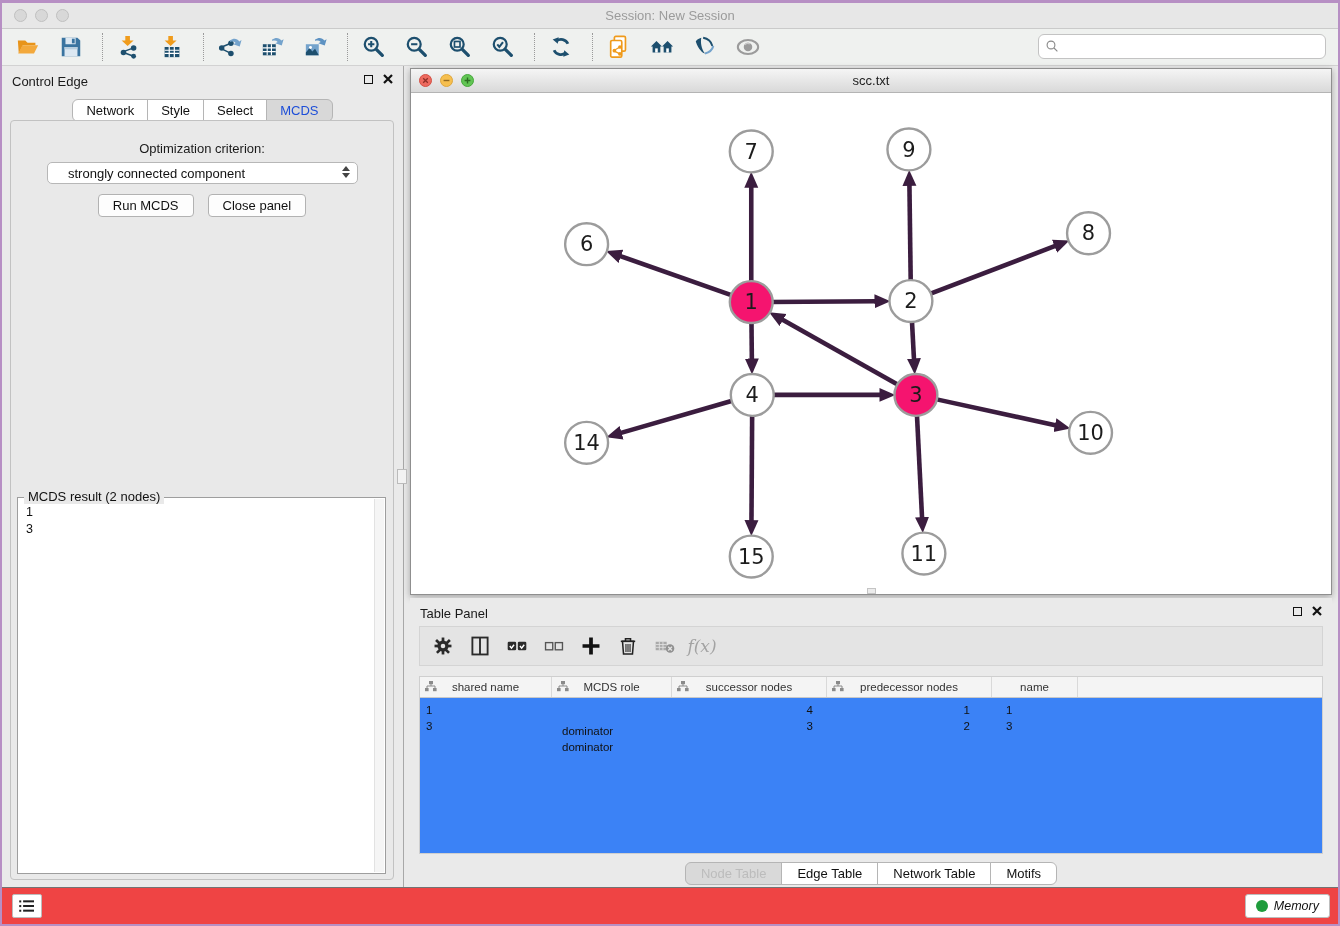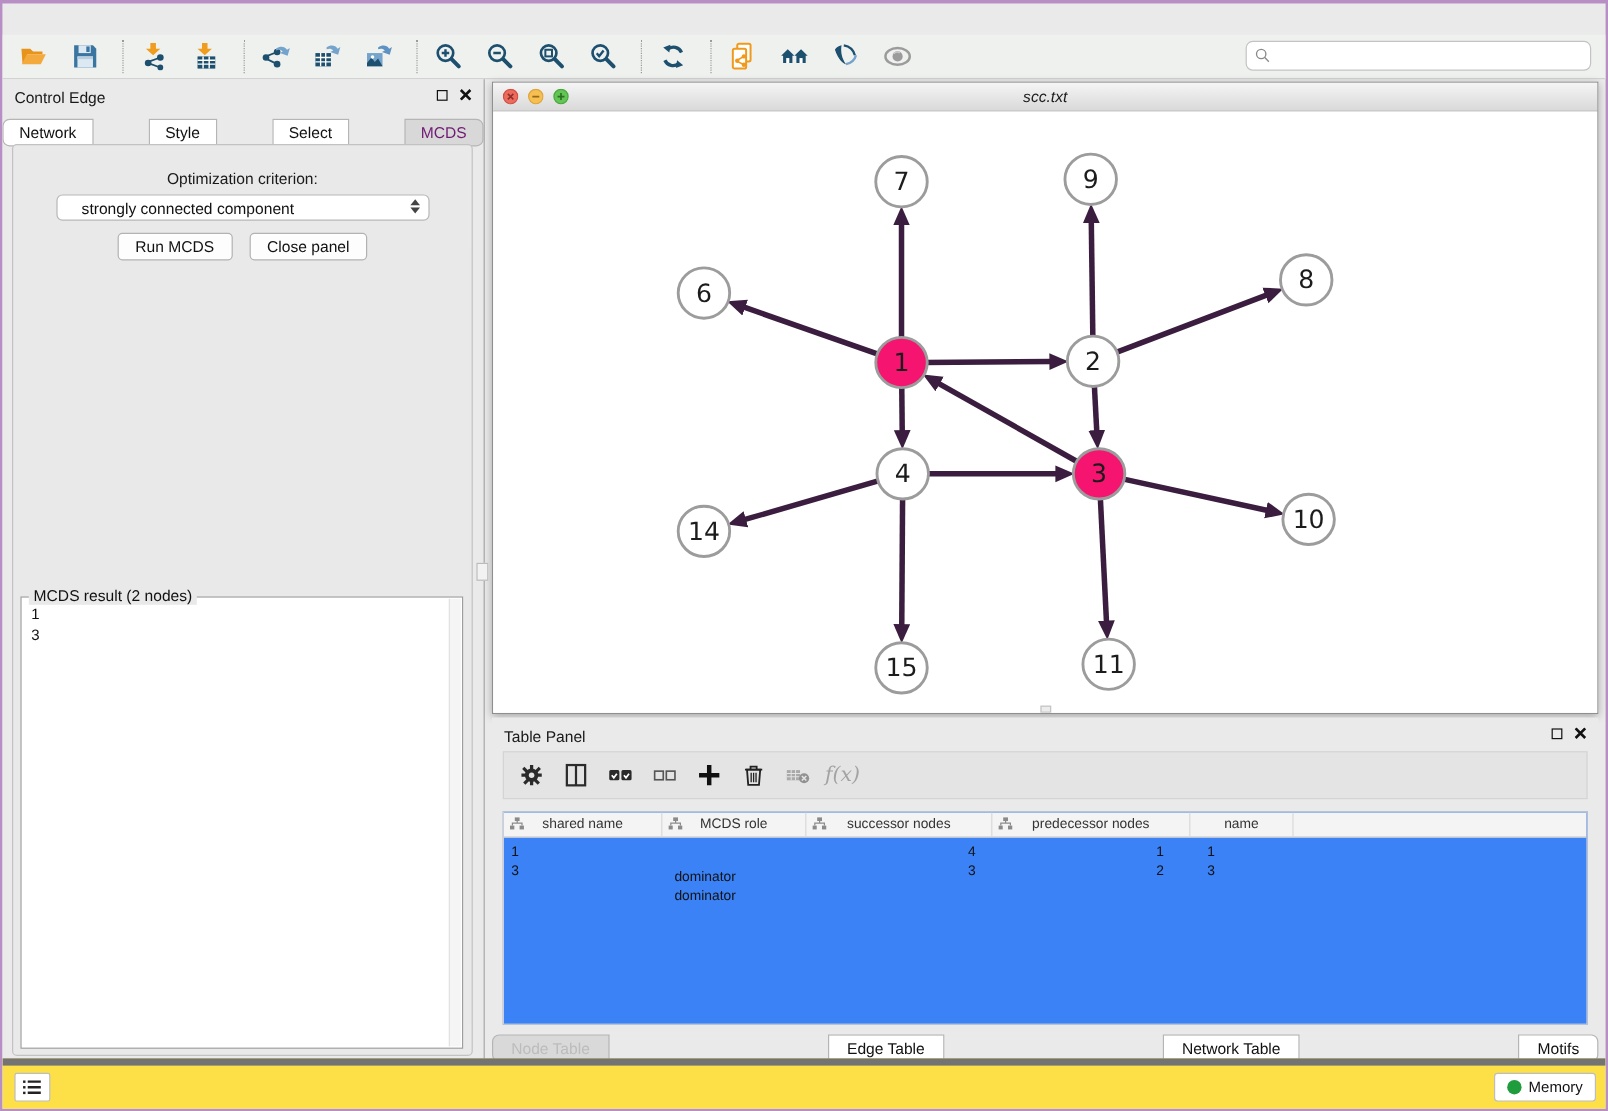--- a/index.html
+++ b/index.html
@@ -22,44 +22,44 @@
   .tb-sep{width:0;height:28px;border-left:1px dotted #9a9a9a;margin:0 10px 0 4px;flex:0 0 auto;}
   .search-box{position:absolute;right:12px;top:5px;width:288px;height:25px;background:#fff;border:1px solid #c3c3c3;border-radius:6px;display:flex;align-items:center;box-sizing:border-box;}
   .search-box svg{width:15px;height:15px;margin:0 4px 0 6px;flex:0 0 auto;}
   .search-box input{border:none;outline:none;flex:1;height:20px;font-size:13px;font-family:inherit;background:transparent;}
   
   .control-panel{position:absolute;left:0;top:63px;width:402px;bottom:36px;background:#eaeaea;border-right:1px solid #a8a8a8;box-sizing:border-box;}
   .panel-title{position:absolute;left:10px;top:8px;font-size:13px;color:#1a1a1a;}
   .panel-ctrls{position:absolute;right:10px;top:8px;display:flex;gap:10px;align-items:center;}
   .float-ic{width:9px;height:9px;border:1.6px solid #111;display:inline-block;box-sizing:border-box;}
   .close-ic svg{width:10px;height:10px;display:block;}
-  .seg-tabs{display:flex;justify-content:space-between;}
+  .seg-tabs{display:flex;justify-content:center;}
   .seg{padding:3px 13px;font-size:13px;background:#fff;border:1px solid #b5b5b5;margin-left:-1px;color:#111;cursor:default;}
   .seg:first-child{border-top-left-radius:6px;border-bottom-left-radius:6px;margin-left:0;}
   .seg:last-child{border-top-right-radius:6px;border-bottom-right-radius:6px;}
-  .seg.active{background:#d8d8d8;color:#701a75;}
+  .seg.active{background:#d8d8d8;color:#1d4ed8;}
   #cp-tabs{position:absolute;left:0;right:0;top:33px;}
   .cp-frame{position:absolute;left:8px;right:9px;top:54px;bottom:8px;border:1px solid #c2c2c2;border-radius:4px;background:#e9e9e9;}
   .opt-label{position:absolute;left:0;right:0;top:20px;text-align:center;font-size:13px;color:#1a1a1a;}
   .criterion-select{position:absolute;left:36px;top:41px;width:311px;height:22px;background:#fff;border:1px solid #b7b7b7;border-radius:5px;box-sizing:border-box;font-size:13px;display:flex;align-items:center;padding-left:20px;color:#111;}
   .chevrons{position:absolute;right:7px;top:3px;display:flex;flex-direction:column;gap:2px;}
   .chevrons i{display:block;width:0;height:0;border-left:4px solid transparent;border-right:4px solid transparent;}
   .chevrons .up{border-bottom:5px solid #444;}
   .chevrons .dn{border-top:5px solid #444;}
   .cp-buttons{position:absolute;left:0;right:0;top:73px;display:flex;justify-content:center;gap:14px;}
   .btn{background:#fdfdfd;border:1px solid #b2b2b2;border-radius:4px;font-size:13px;color:#111;padding:3px 14px;cursor:default;box-shadow:0 1px 0 rgba(255,255,255,.7) inset;}
   .result-group{position:absolute;left:6px;right:7px;top:376px;bottom:5px;border:1px solid #9e9e9e;background:#fff;}
   .result-legend{position:absolute;top:-9px;left:6px;background:#e9e9e9;padding:0 4px;font-size:13px;color:#111;}
   #mcds-list{position:absolute;left:0;right:11px;top:6px;bottom:2px;overflow:hidden;padding-left:8px;}
   .mcds-item{font-size:12.5px;line-height:17px;color:#111;}
   .result-scroll{position:absolute;right:1px;top:1px;bottom:1px;width:9px;background:#f5f5f5;border-left:1px solid #e2e2e2;}
   .left-grip{position:absolute;left:395px;top:466px;width:10px;height:15px;background:#f2f2f2;border:1px solid #bbb;box-sizing:border-box;z-index:5;}
   
   .network-window{position:absolute;left:408px;top:65px;right:6px;height:527px;background:#fff;border:1px solid #8f8f8f;box-shadow:0 2px 7px rgba(0,0,0,.3);box-sizing:border-box;}
-  .nw-titlebar{position:absolute;left:0;right:0;top:0;height:23px;background:linear-gradient(#f5f5f5,#d9d9d9);border-bottom:1px solid #b4b4b4;font-style:italic;}
+  .nw-titlebar{position:absolute;left:0;right:0;top:0;height:23px;background:linear-gradient(#f5f5f5,#d9d9d9);border-bottom:1px solid #b4b4b4;}
   .nw-title{position:absolute;left:0;right:0;top:0;line-height:23px;text-align:center;font-size:13px;color:#1c1c1c;}
   .tl{position:absolute;top:5px;width:13px;height:13px;}
   .tl svg{width:13px;height:13px;display:block;}
   .nw-canvas{position:absolute;left:0;right:0;top:24px;bottom:0;background:#fff;overflow:hidden;}
   #graph-svg{width:100%;height:100%;display:block;}
   .canvas-grip{position:absolute;left:456px;bottom:0;width:9px;height:6px;background:#ececec;border:1px solid #c4c4c4;box-sizing:border-box;}
   
   .table-panel{position:absolute;left:408px;right:6px;top:595px;bottom:36px;background:#eaeaea;}
   .tp-toolbar{position:absolute;left:9px;right:9px;top:28px;height:40px;background:#e4e4e4;border:1px solid #d4d4d4;box-sizing:border-box;display:flex;align-items:center;padding-left:10px;}
   .tp-btn{width:26px;height:26px;display:flex;align-items:center;justify-content:center;margin-right:11px;flex:0 0 auto;}
@@ -79,31 +79,39 @@
   .tr .td:nth-child(1){padding-left:6px;}
   .tr .td:nth-child(2){padding-left:10px;margin-top:41px;}
   .tr .td:nth-child(3){padding-right:14px;}
   .tr .td:nth-child(4){padding-right:22px;}
   .tr .td:nth-child(5){padding-left:14px;}
   #tp-body{padding-top:4px;}
   #tp-tabs{position:absolute;left:0;right:0;bottom:3px;}
   #tp-tabs .seg{padding:3px 15px;margin-top:30px;}
   #tp-tabs .seg.active{color:#bcbcbc;background:#d9d9d9;}
   
-  .status-bar{position:absolute;left:0;right:0;bottom:0;height:36px;background:#fde047;border-top:6px solid #737373;}
+  .status-bar{position:absolute;left:0;right:0;bottom:0;height:36px;background:#ef4444;border-top:1px solid #737373;font-style:italic;}
   .list-btn{position:absolute;left:10px;top:6px;width:30px;height:24px;background:#fff;border:1px solid #bdbdbd;border-radius:2px;display:flex;align-items:center;justify-content:center;box-sizing:border-box;}
   .list-btn svg{width:18px;height:14px;}
   .memory-btn{position:absolute;right:8px;top:6px;height:24px;background:#fff;border:1px solid #bdbdbd;border-radius:3px;display:flex;align-items:center;padding:0 10px;font-size:12.5px;color:#111;box-sizing:border-box;}
   .mem-dot{width:12px;height:12px;border-radius:50%;background:#1f9c3c;margin-right:6px;}
 </style>
 </head>
 <body>
 
 <div class="app">
 
+  <div class="titlebar">
+    <div class="mac-dots">
+      <span class="mac-dot"></span>
+      <span class="mac-dot"></span>
+      <span class="mac-dot"></span>
+    </div>
+    <div class="app-title">Session: New Session</div>
+  </div>
 
   <div class="toolbar">
     <div id="main-toolbar-items" style="display:flex;align-items:center;">
         <span class="tb-btn">
           <svg viewBox="0 0 26 26">
             <path d="M2 6h8l2.5 2.5H21V11H7.5L3 20z" fill="#e8941a"></path>
             <path d="M7 11h17l-4.5 9H2.5z" fill="#f3a93c"></path>
           </svg>
         </span>
         <span class="tb-btn">

